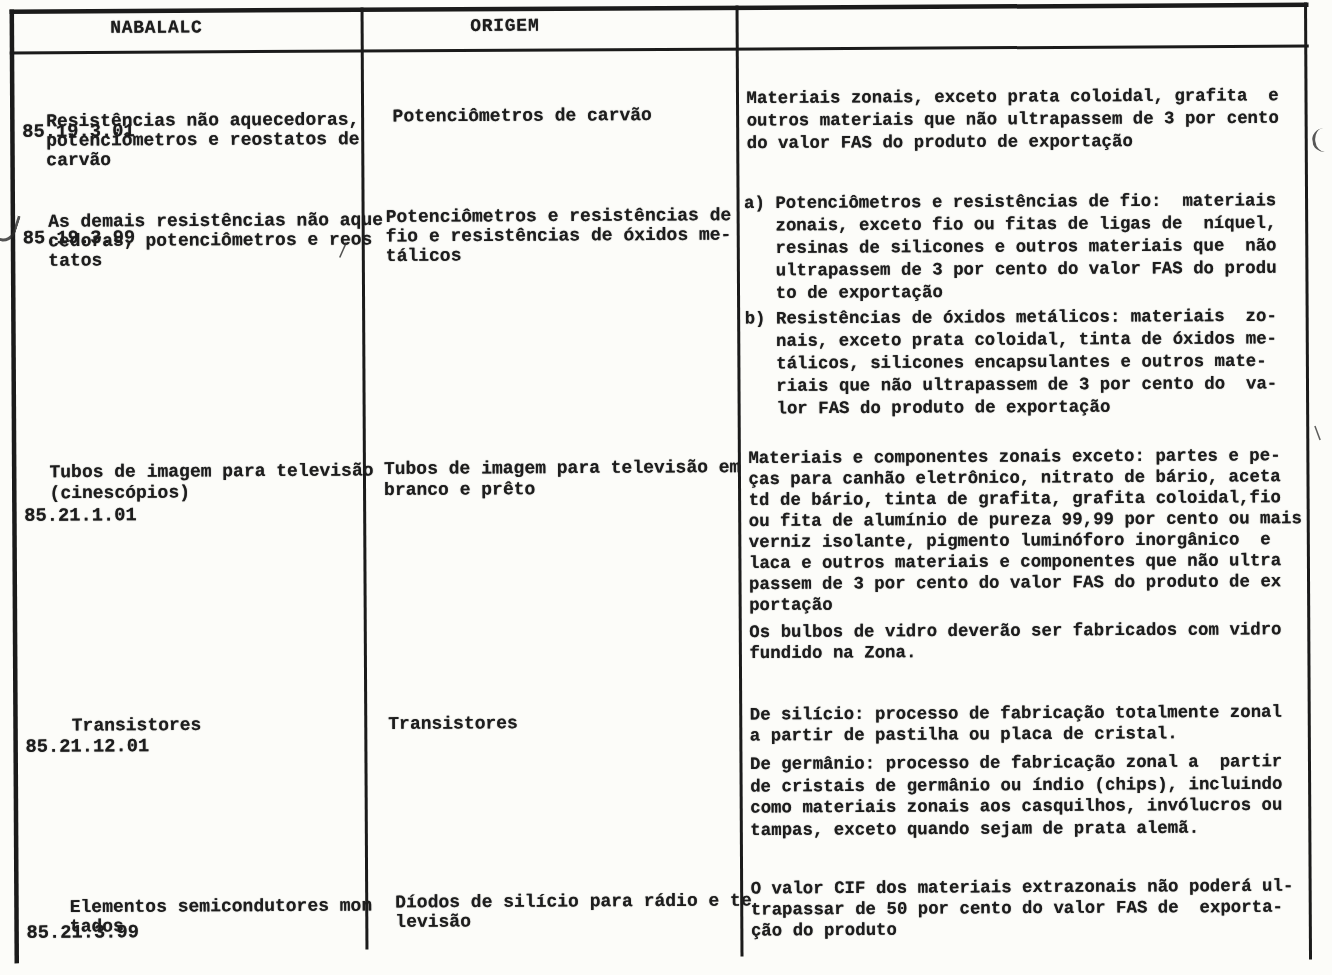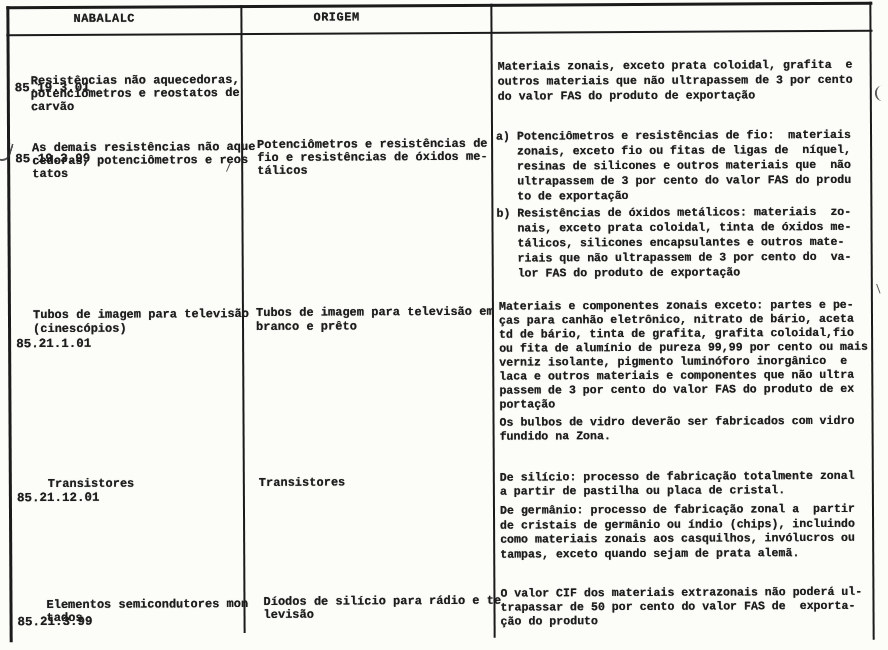--- a/index.html
+++ b/index.html
@@ -61,20 +61,21 @@
     <div class="vline" style="left:492px;top:4px;width:2px;height:634px;"></div>
     <div class="vline" style="left:871px;top:4px;width:2px;height:638px;"></div>
 
     <div class="cell hdr" style="left:75px;top:11px;">NABALALC</div>
     <div class="cell hdr" style="left:315px;top:11px;">ORIGEM</div>
 
     <div class="cell code" style="left:16px;top:48px;">85.19.3.01</div>
     <div class="cell" style="left:32px;top:73px;">Resistências não aquecedoras,
 potenciômetros e reostatos de
 carvão</div>
+    <div class="cell" style="left:263px;top:71px;">Potenciômetros de carvão</div>
     <div class="cell req" style="left:499px;top:59px;">Materiais zonais, exceto prata coloidal, grafita  e
 outros materiais que não ultrapassem de 3 por cento
 do valor FAS do produto de exportação</div>
 
     <div class="cell code" style="left:16px;top:119px;">85.19.3.99</div>
     <div class="cell" style="left:33px;top:140px;">As demais resistências não aque
 cedoras, potenciômetros e reos
 tatos</div>
     <div class="cell" style="left:258px;top:138px;">Potenciômetros e resistências de
 fio e resistências de óxidos me-

